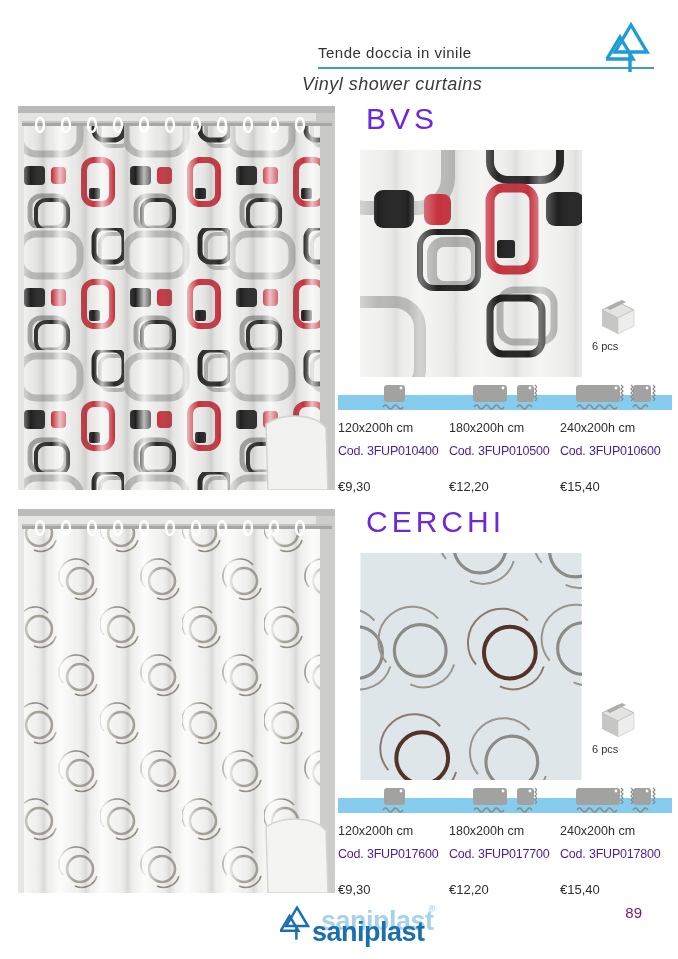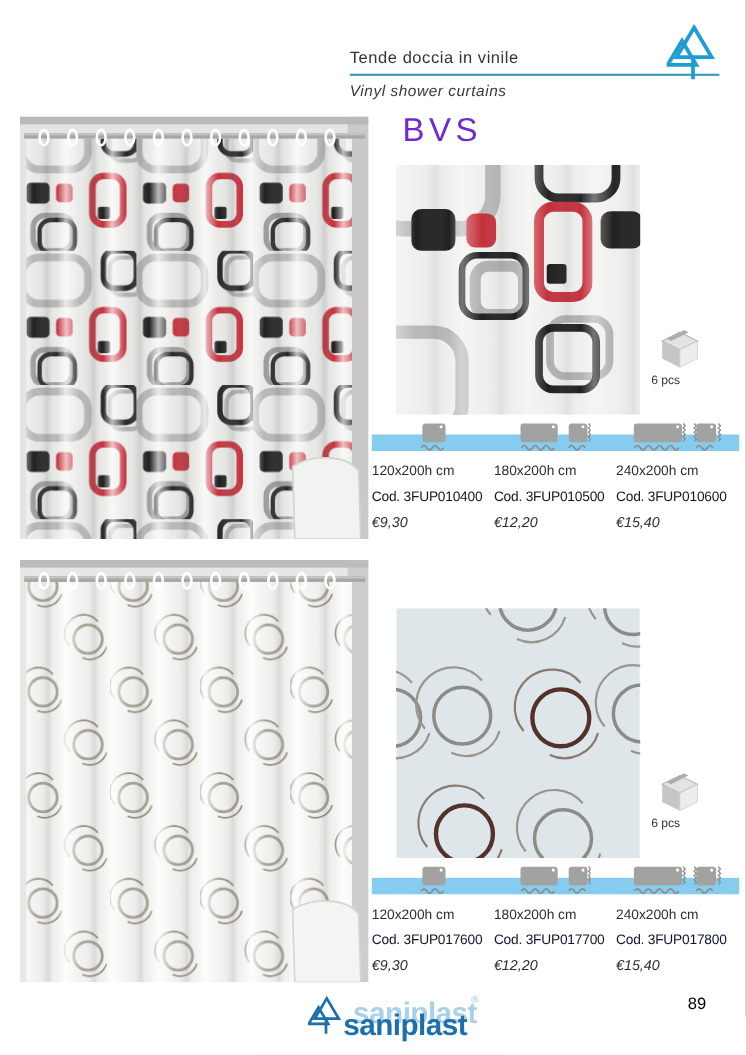--- a/index.html
+++ b/index.html
@@ -4,47 +4,47 @@
 <style>
   html,body { margin:0; padding:0; background:#888; }
   .page {
     position:relative; width:678px; height:959px; margin:0 auto;
     background:#FFFFFF; overflow:hidden;
     font-family:"Liberation Sans", sans-serif; color:#2A2A2A;
   }
   
   .header-title { position:absolute; left:318px; top:44px; font-size:15px; letter-spacing:.5px; color:#333; }
   .header-rule  { position:absolute; left:318px; top:67px; width:336px; height:2px; background:#3E9CC0; }
-  .header-sub   { position:absolute; left:318px; top:74px; font-size:14px; font-style:italic; color:#3A3A3A; letter-spacing:.5px; }
+  .header-sub   { position:absolute; left:302px; top:74px; font-size:18px; font-style:italic; color:#3A3A3A; letter-spacing:.5px; }
   .header-logo  { position:absolute; left:606px; top:22px; width:44px; height:54px; }
   
   .section { position:absolute; left:0; width:678px; height:400px; }
   #section-bvs    { top:100px; }
   #section-cerchi { top:503px; }
   .product-title { position:absolute; left:366px; top:2px; font-size:30px; letter-spacing:4px; color:#6d28d9; }
   .photo  { position:absolute; left:18px; top:6px; width:317px; height:384px; }
   .swatch { position:absolute; left:360px; top:50px; width:222px; height:227px; }
   .pack { position:absolute; left:592px; top:200px; width:52px; text-align:left; }
   .pack svg { display:block; margin:0 auto; }
   .pack-label { font-size:11px; color:#333; margin-top:4px; display:block; }
   .accent-bar { position:absolute; left:338px; top:295px; width:334px; height:15px; background:#85CCEE; }
   .variants { position:absolute; left:338px; top:282px; width:334px; display:flex; }
   .variant { width:111px; }
   .variant-icon { height:30px; display:flex; align-items:flex-start; justify-content:center; }
   .variant-size  { font-size:12.5px; color:#2E2E2E; margin-top:9px; }
-  .variant-code  { font-size:12.5px; color:#0f172a; margin-top:9px; letter-spacing:-0.2px; }
-  .variant-price { font-size:13px;  color:#2E2E2E; margin-top:9px;font-style:italic; }
+  .variant-code  { font-size:12.5px; color:#4c1d95; margin-top:9px; letter-spacing:-0.2px; }
+  .variant-price { font-size:13px;  color:#2E2E2E; margin-top:21px; }
   
   .brand { position:absolute; left:280px; top:896px; height:50px; display:flex; align-items:flex-end; }
   .brand-tree { width:30px; height:40px; margin-right:2px; margin-bottom:2px; }
   .brand-word { position:relative; font-weight:bold; font-size:27px; letter-spacing:-0.5px; line-height:1; }
   .brand-echo { position:absolute; left:9px; top:-11px; color:#A9D2E8; }
   .brand-main { position:relative; color:#1B6FAE; }
   .brand-mark { position:absolute; right:-10px; top:-14px; font-size:9px; color:#A9D2E8; font-weight:bold; }
-  .page-number { position:absolute; right:36px; top:904px; font-size:15px; color:#000000;text-align:center; }
+  .page-number { position:absolute; right:36px; top:904px; font-size:15px; color:#701a75;text-align:center; }
 </style>
 </head>
 <body>
 
 <div class="page">
 
   <div class="header-title">Tende doccia in vinile</div>
   <div class="header-rule"></div>
   <div class="header-sub">Vinyl shower curtains</div>
   <svg class="header-logo" viewBox="0 0 44 54">
@@ -184,20 +184,21 @@
           </svg>
         </div>
         <div class="variant-size">240x200h cm</div>
         <div class="variant-code">Cod. 3FUP010600</div>
         <div class="variant-price">€15,40</div>
       </div>
     </div>
   </div>
 
   <div class="section" id="section-cerchi">
+    <div class="product-title">CERCHI</div>
 
     <svg class="photo" viewBox="0 0 317 384">
       <defs>
         <g id="ringS">
           <circle r="13" fill="none" stroke="#A39E92" stroke-width="2.6"></circle>
           <path d="M-17,6 A 17,17 0 0 1 9,-16" fill="none" stroke="#8F897C" stroke-width="1.6"></path>
           <path d="M17,7 A 16,16 0 0 1 -5,17" fill="none" stroke="#8F897C" stroke-width="1.6"></path>
         </g>
         <pattern id="cerPat" width="82" height="96" patternUnits="userSpaceOnUse">
           <use href="#ringS" x="21" y="24"></use>

